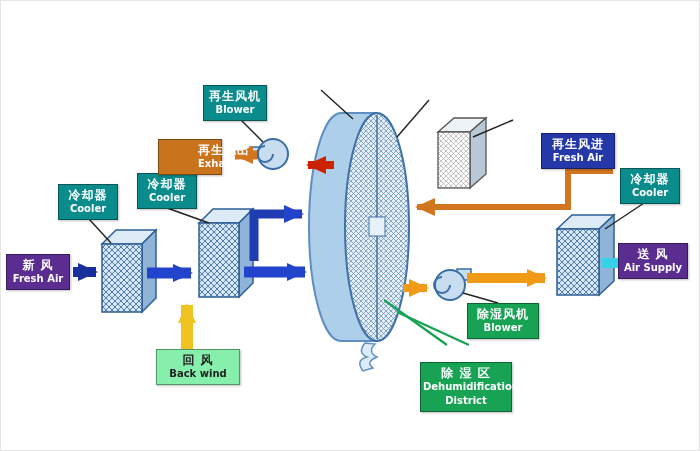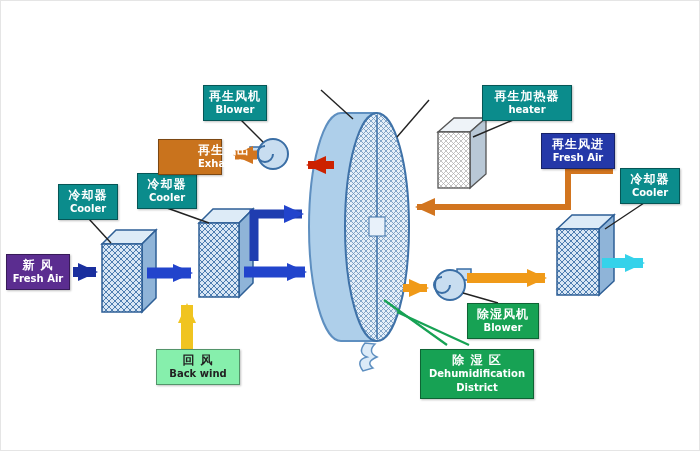--- a/index.html
+++ b/index.html
@@ -158,35 +158,35 @@
       <span>Back wind</span>
     </div>
   <div class="lbl teal" style="left:202px;top:84px;width:64px;">
       <span>再生风机</span>
       <span>Blower</span>
     </div>
   <div class="lbl orange" style="left:157px;top:138px;width:64px;padding-left:39px;">
       <span>再生风出</span>
       <span>Exhaust</span>
     </div>
-  <div class="lbl teal" style="left:481px;top:84px;width:90px;">
-      <span>再生加热器</span>
-      <span>heater</span>
-    </div>
   <div class="lbl blue" style="left:540px;top:132px;width:74px;">
       <span>再生风进</span>
       <span>Fresh Air</span>
     </div>
   <div class="lbl teal" style="left:619px;top:167px;width:60px;">
       <span>冷却器</span>
       <span>Cooler</span>
     </div>
+  <div class="lbl purple" style="left:617px;top:242px;width:70px;">
+      <span>送 风</span>
+      <span>Air Supply</span>
+    </div>
   <div class="lbl green" style="left:466px;top:302px;width:72px;">
       <span>除湿风机</span>
       <span>Blower</span>
     </div>
-  <div class="lbl green" style="left:419px;top:348px;width:114px;">
+  <div class="lbl green" style="left:419px;top:361px;width:92px;">
       <span>除 湿 区</span>
       <span>Dehumidification</span>
       <span>District</span>
     </div>
 
 </div>
 
 </body></html>

